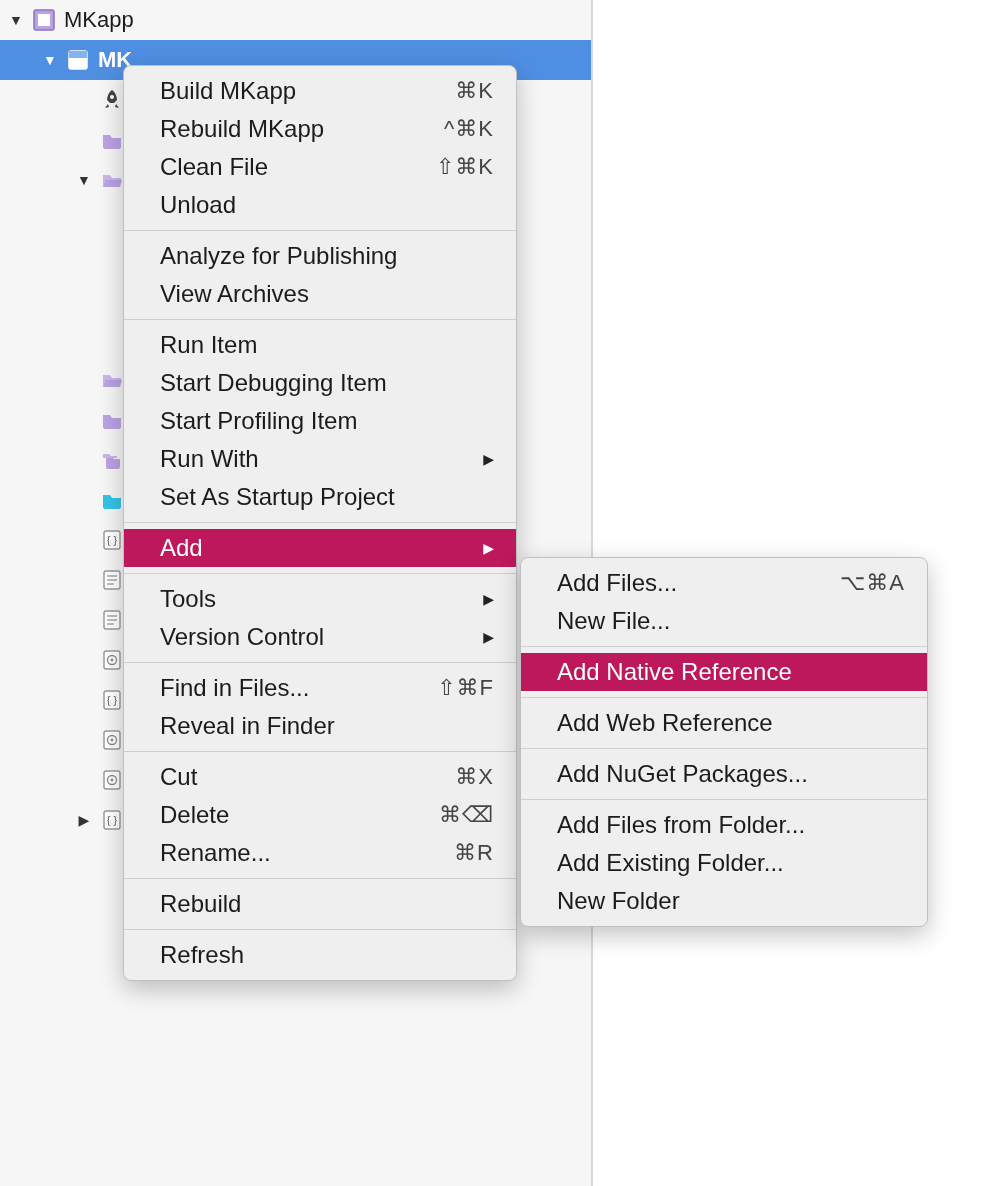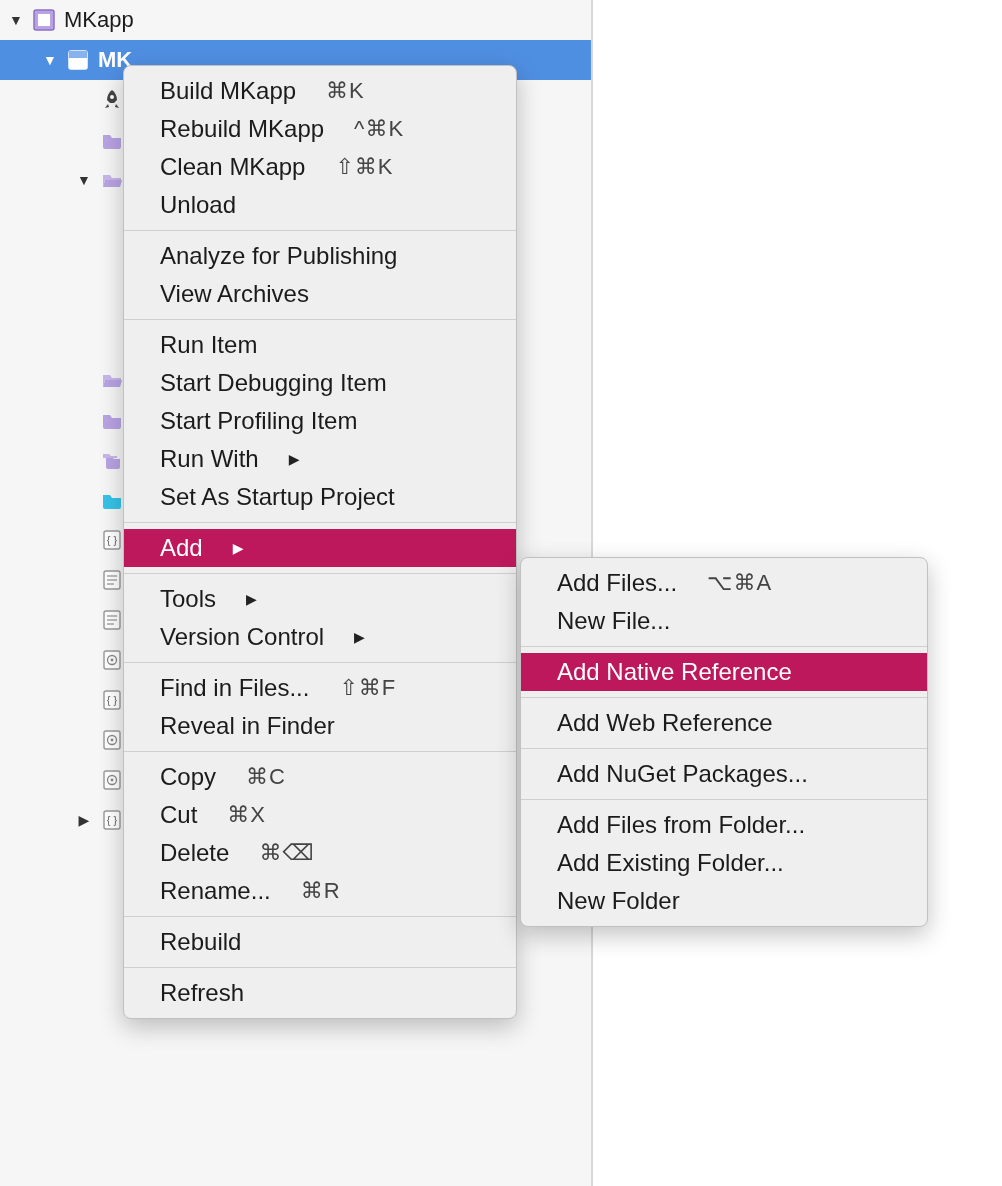--- a/index.html
+++ b/index.html
@@ -67,20 +67,21 @@
     position: absolute;
     background: #efefef;
     border: 1px solid #c0c0c0;
     border-radius: 8px;
     box-shadow: 0 8px 24px rgba(0,0,0,0.24);
     padding: 6px 0;
   }
   .menu-item {
     display: flex;
     align-items: center;
+    justify-content: space-between;
     height: 38px;
     padding: 0 22px 0 36px;
     font-size: 24px;
     cursor: default;
   }
   .menu-item.hover {
     background: #be185d;
     color: #fff;
   }
   .menu-item .shortcut {
@@ -333,21 +334,21 @@
 <div class="menu" id="ctx" style="left:123px; top:65px; width:394px;">
     <div class="menu-item">
       <span>Build MKapp</span>
       <span class="shortcut">⌘K</span>
     </div>
     <div class="menu-item">
       <span>Rebuild MKapp</span>
       <span class="shortcut">^⌘K</span>
     </div>
     <div class="menu-item">
-      <span>Clean MKapp</span>
+      <span>Clean File</span>
       <span class="shortcut">⇧⌘K</span>
     </div>
     <div class="menu-item">
       <span>Unload</span>
     </div>
     <div class="menu-sep"></div>
     <div class="menu-item">
       <span>Analyze for Publishing</span>
     </div>
     <div class="menu-item">
@@ -387,24 +388,20 @@
     <div class="menu-sep"></div>
     <div class="menu-item">
       <span>Find in Files...</span>
       <span class="shortcut">⇧⌘F</span>
     </div>
     <div class="menu-item">
       <span>Reveal in Finder</span>
     </div>
     <div class="menu-sep"></div>
     <div class="menu-item">
-      <span>Copy</span>
-      <span class="shortcut">⌘C</span>
-    </div>
-    <div class="menu-item">
       <span>Cut</span>
       <span class="shortcut">⌘X</span>
     </div>
     <div class="menu-item">
       <span>Delete</span>
       <span class="shortcut">⌘⌫</span>
     </div>
     <div class="menu-item">
       <span>Rename...</span>
       <span class="shortcut">⌘R</span>

